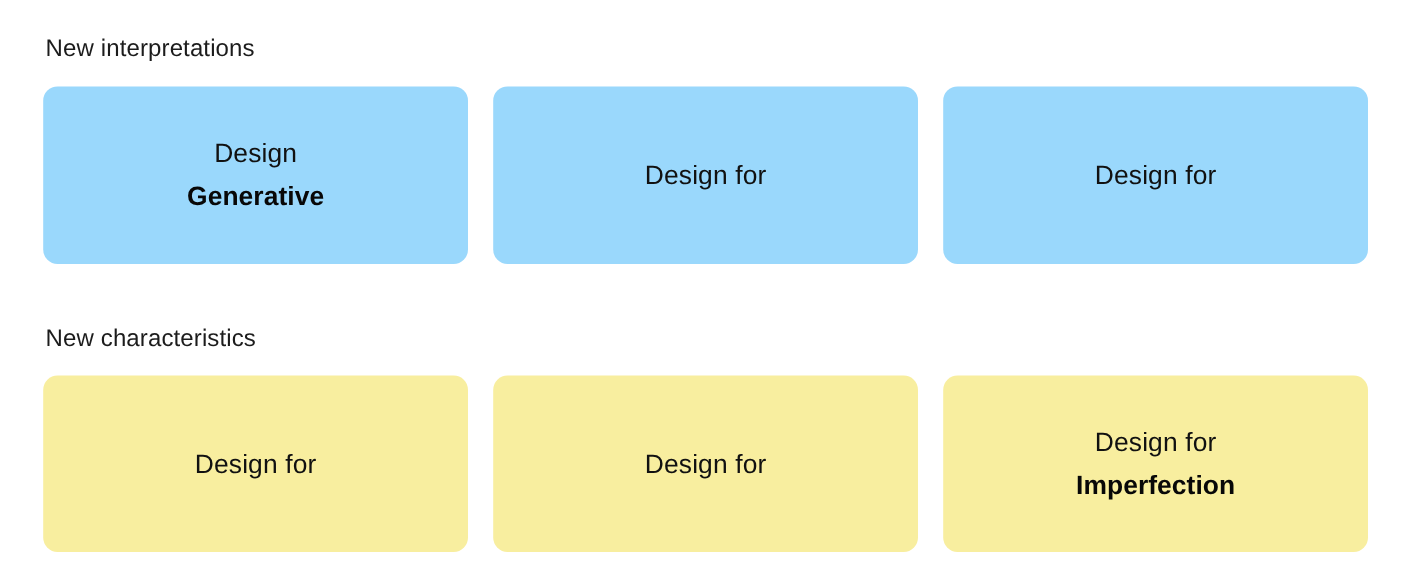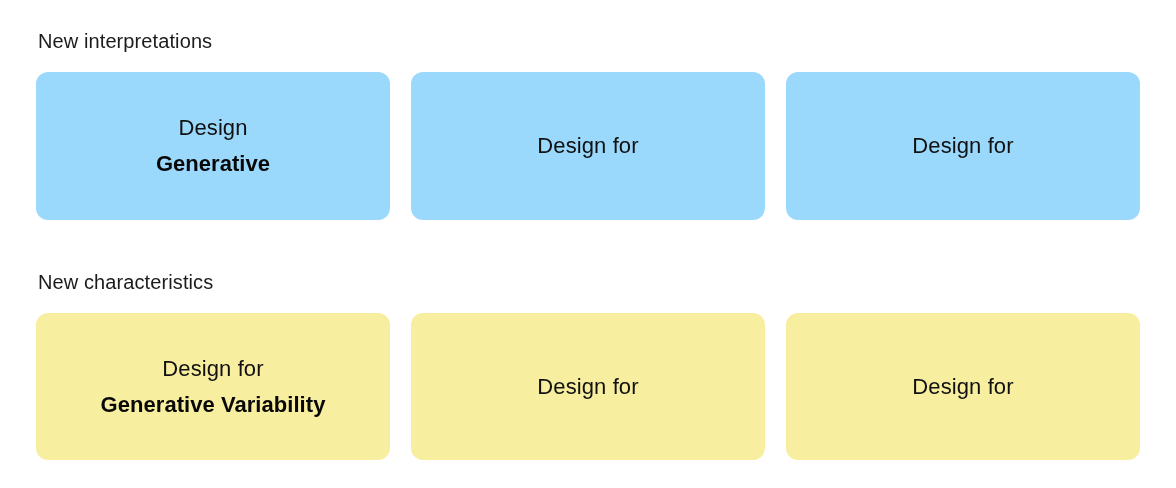--- a/index.html
+++ b/index.html
@@ -104,27 +104,27 @@
 
     </div>
   </section>
 
   <section class="section section--characteristics">
     <div class="section-label">New characteristics</div>
     <div class="card-row card-row--characteristics">
 
       <div class="card card--yellow">
         <div class="card-lead">Design for</div>
-        <div class="card-title">Generative Variability</div>
       </div>
 
       <div class="card card--yellow">
         <div class="card-lead">Design for</div>
       </div>
 
       <div class="card card--yellow">
         <div class="card-lead">Design for</div>
+        <div class="card-title">Imperfection</div>
       </div>
 
     </div>
   </section>
 
 </div>
 
 </body></html>

